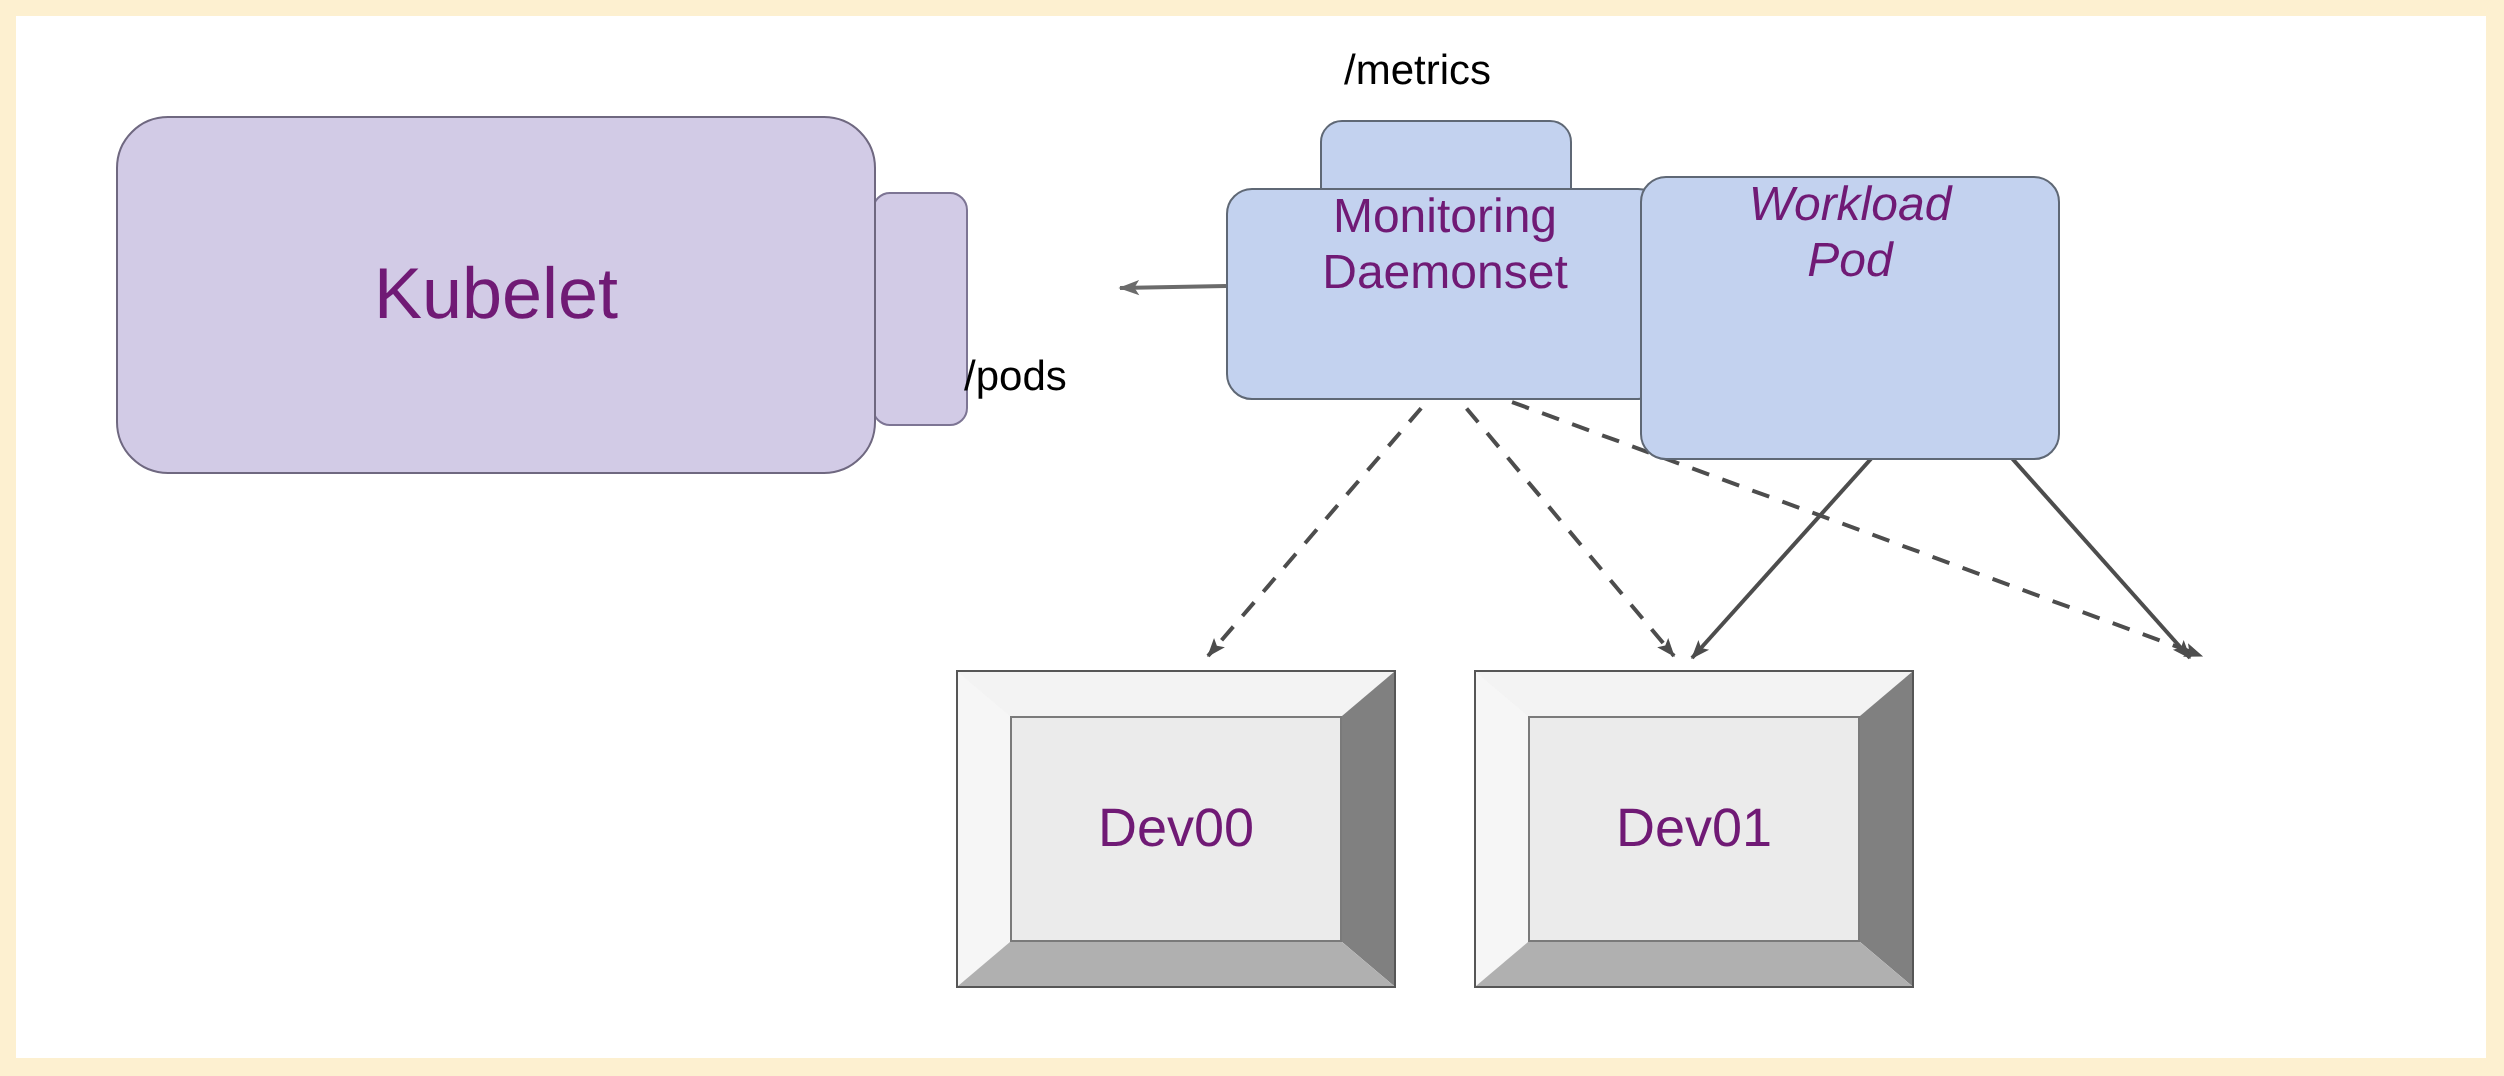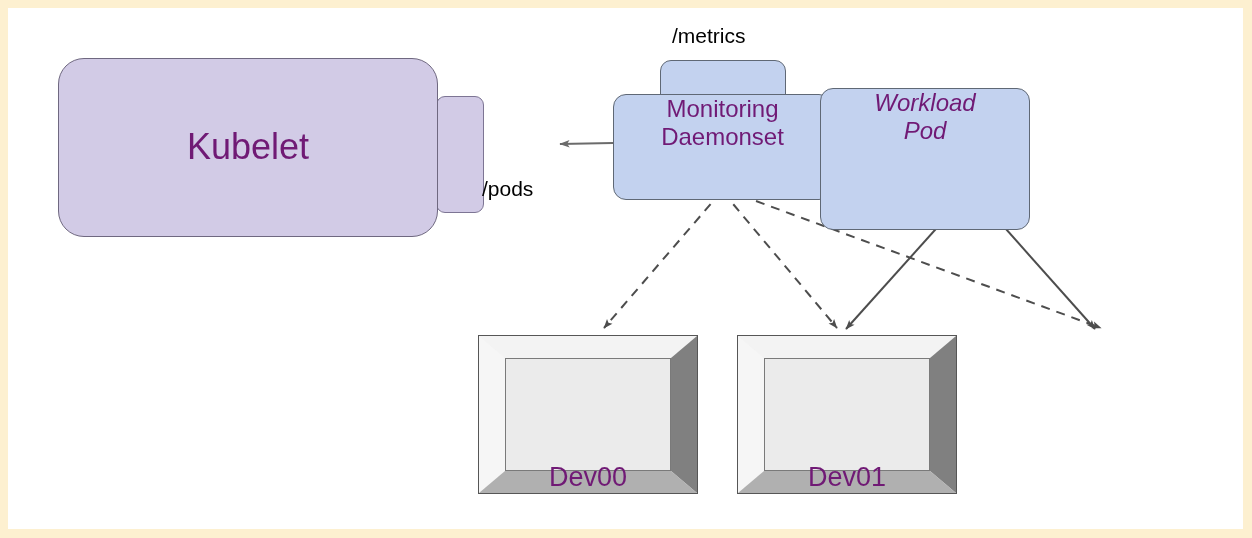--- a/index.html
+++ b/index.html
@@ -196,21 +196,21 @@
     right: 26px;
     bottom: 22px;
     background: #ebebeb;
     border: 1.1px solid #7a7a7a;
     box-sizing: border-box;
   }
   .device-text {
     position: absolute;
     inset: 0;
     display: flex;
-    align-items: flex-end;
+    align-items: center;
     justify-content: center;
     z-index: 2;
   }
   .device-text .node-label {
     font-size: 27px;
   }
 
   .dev0 { left: 470px; }
   .dev1 { left: 729px; }
   .dev2 { left: 992px; }

